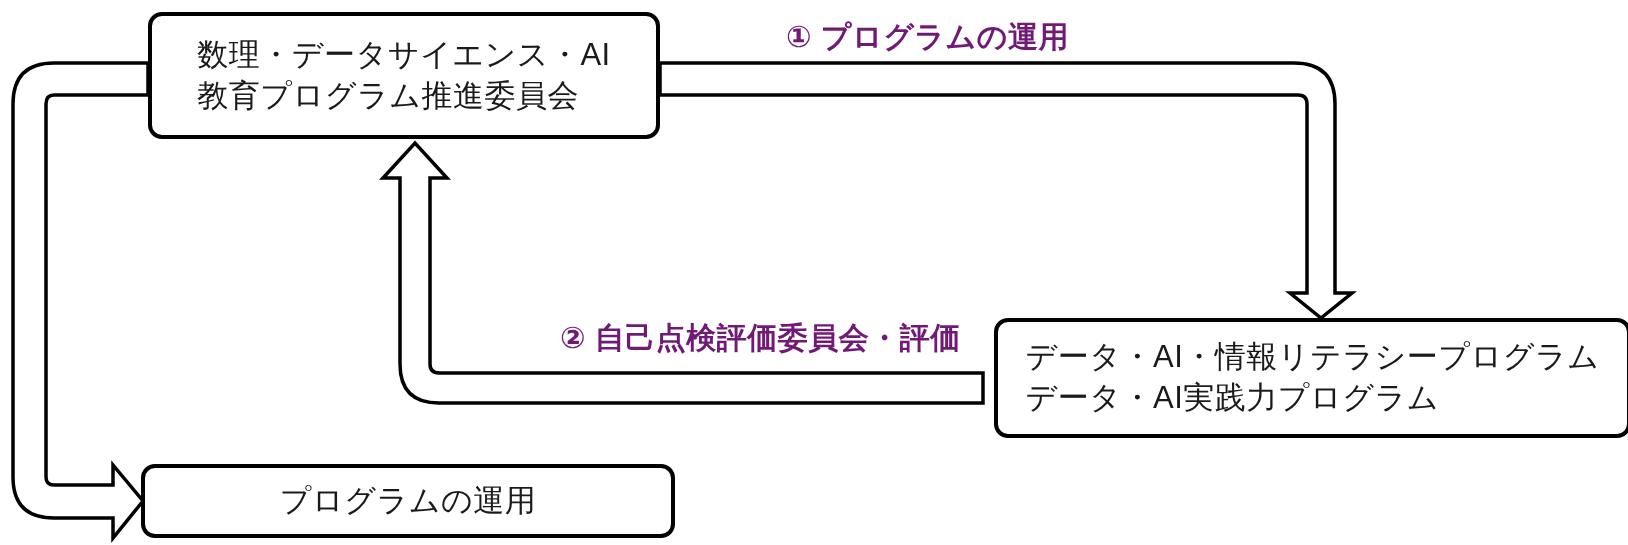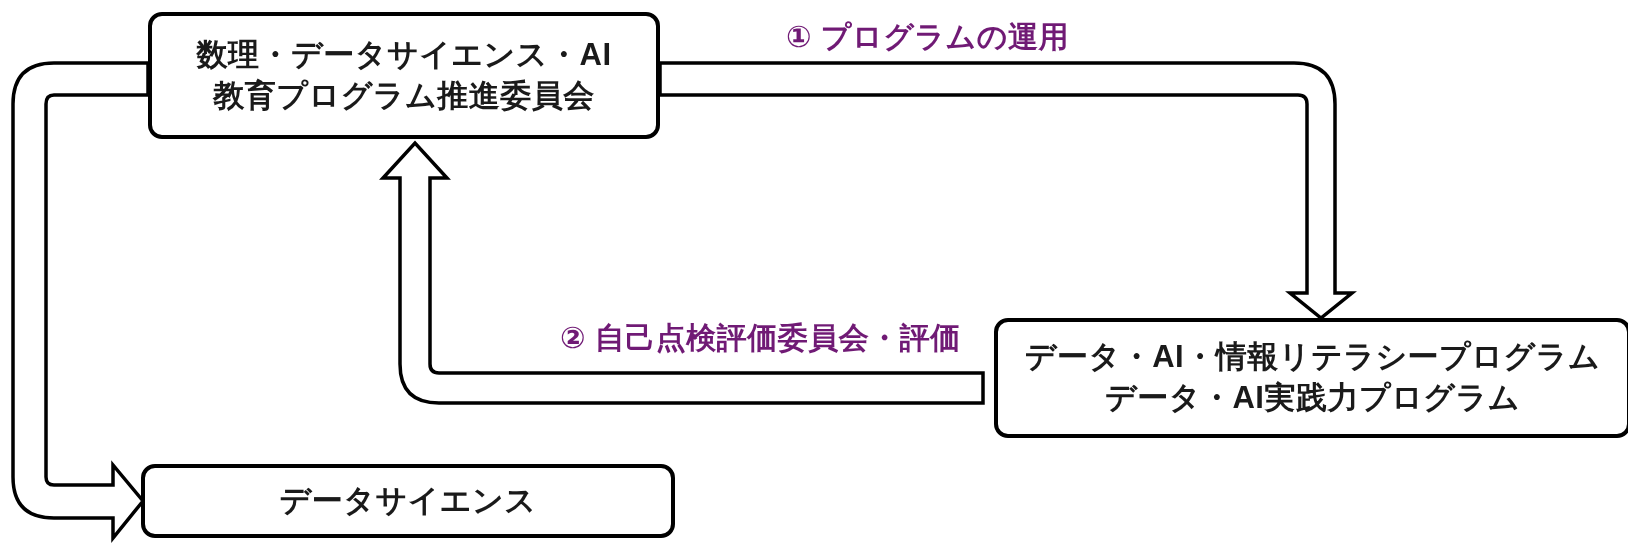--- a/index.html
+++ b/index.html
@@ -29,27 +29,26 @@
     box-sizing: border-box;
     background: #ffffff;
     border: 4px solid #000000;
     border-radius: 14px;
     display: flex;
     align-items: center;
     justify-content: center;
     z-index: 3;
   }
   .node-label {
-    text-align: center;
     color: #1a1a1a;
     font-size: 31px;
     line-height: 1.32;
     letter-spacing: 0.5px;
     white-space: pre-line;
-    font-weight: 700;
+    font-weight: 400;
   }
   .flow-label {
     position: absolute;
     color: #701a75;
     font-size: 30px;
     font-weight: bold;
     letter-spacing: 0.5px;
     white-space: nowrap;
     z-index: 4;
   }
@@ -115,20 +114,20 @@
     <div class="node-label">数理・データサイエンス・AI
 教育プログラム推進委員会</div>
   </div>
 
   <div class="node-box" id="box-programs">
     <div class="node-label">データ・AI・情報リテラシープログラム
 データ・AI実践力プログラム</div>
   </div>
 
   <div class="node-box" id="box-selfcheck">
-    <div class="node-label">データサイエンス</div>
+    <div class="node-label">プログラムの運用</div>
   </div>
 
   <div class="flow-label" id="label-operation">① プログラムの運用</div>
 
   <div class="flow-label" id="label-improve">② 自己点検評価委員会・評価</div>
 
 </div>
 
 </body></html>

